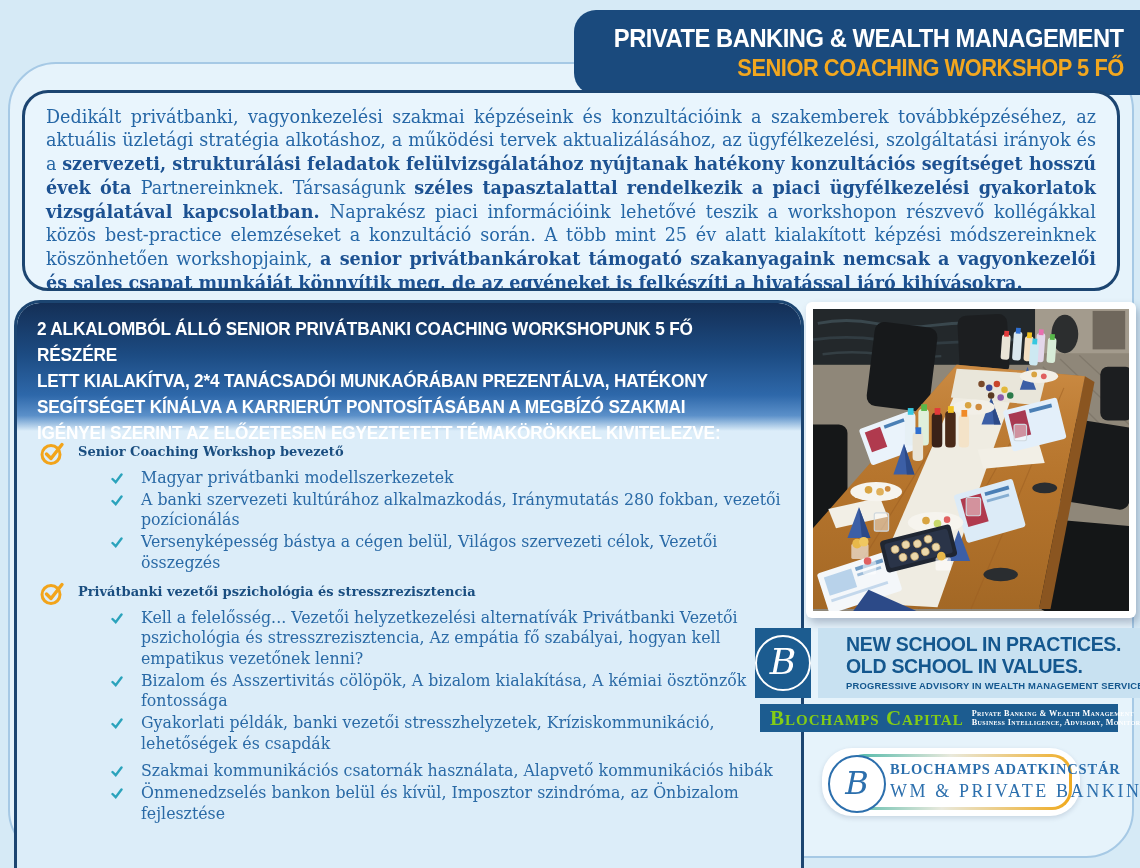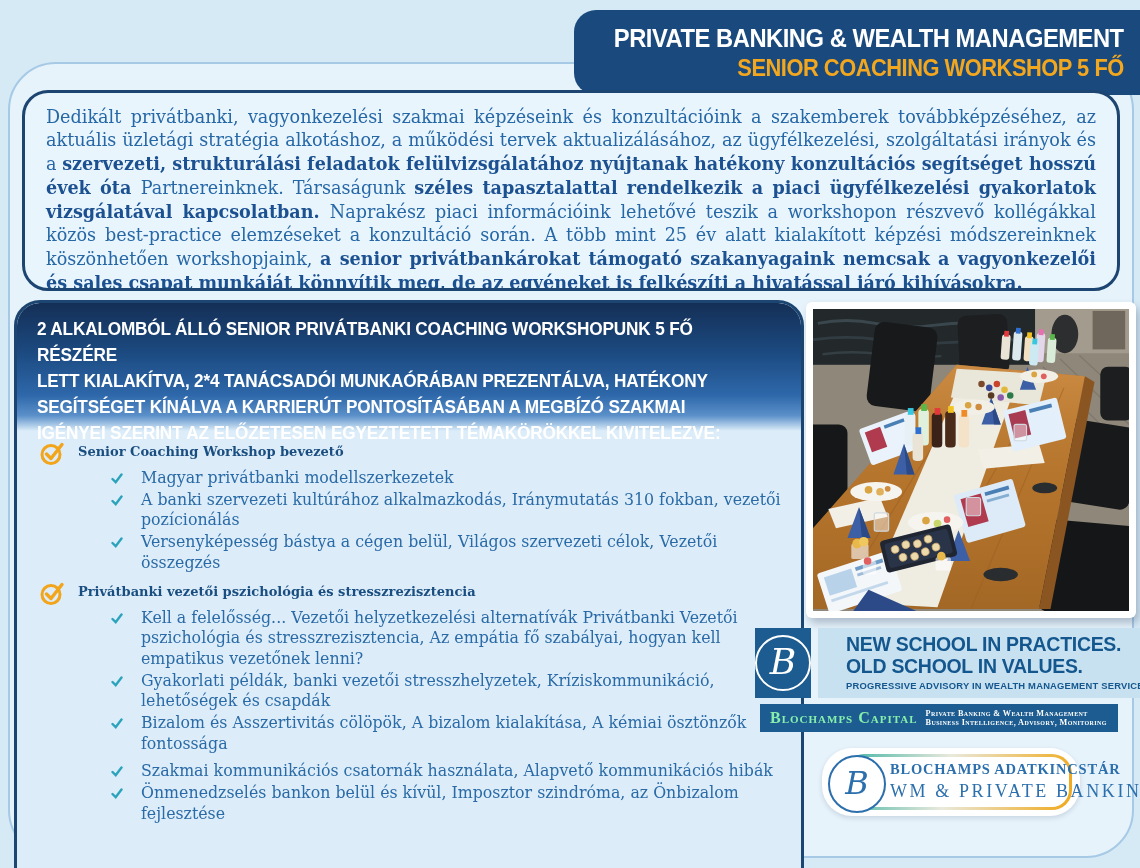--- a/index.html
+++ b/index.html
@@ -55,22 +55,22 @@
   .brand-square .ring{width:52px;height:52px;border:2.5px solid #ffffff;border-radius:50%;
     display:flex;align-items:center;justify-content:center;}
   .brand-square .ring span{color:#ffffff;font-family:"DejaVu Serif",serif;font-style:italic;font-size:36px;line-height:1;margin-top:-3px;}
   .claim{flex:1;background:#c8e1f1;height:70px;box-sizing:border-box;padding:5px 0 0 28px;}
   .claim .c1{color:#14578e;font-family:"Liberation Sans",sans-serif;font-weight:bold;font-size:20.5px;
     line-height:22px;letter-spacing:-.3px;transform:scaleX(.95);transform-origin:left;white-space:nowrap;}
   .claim .c3{color:#14578e;font-family:"Liberation Sans",sans-serif;font-weight:bold;font-size:9.6px;
     letter-spacing:.2px;margin-top:3px;transform:scaleX(.98);transform-origin:left;white-space:nowrap;}
   .brand-bar{margin:6px 0 0 5px;width:358px;height:28px;background:#1c5c90;display:flex;align-items:center;
     padding:0 8px 0 10px;box-sizing:border-box;gap:8px;}
-  .brand-bar .bname{color:#86efac;font-family:"Liberation Serif",serif;font-weight:bold;font-variant:small-caps;
-    font-size:16px;letter-spacing:1px;white-space:nowrap;line-height:1;}
+  .brand-bar .bname{color:#84cc16;font-family:"Liberation Serif",serif;font-weight:bold;font-variant:small-caps;
+    font-size:21px;letter-spacing:1px;white-space:nowrap;line-height:1;}
   .brand-bar .btiny{color:#ffffff;font-family:"Liberation Serif",serif;font-weight:bold;font-variant:small-caps;
     font-size:8.2px;letter-spacing:.4px;line-height:9px;white-space:nowrap;}
 
   
   .badge{position:absolute;left:822px;top:748px;width:258px;height:68px;background:#ffffff;border-radius:30px;
     box-shadow:0 2px 5px rgba(20,40,80,.15);}
   .badge .grad{position:absolute;left:22px;top:6px;right:8px;bottom:6px;border-radius:20px;
     background:linear-gradient(100deg,#3fb3a3 0%,#e9e9dc 45%,#f0a818 100%);}
   .badge .grad .inner{position:absolute;inset:3px;background:#ffffff;border-radius:17px;}
   .badge .bcircle{position:absolute;left:6px;top:7px;width:54px;height:54px;background:#ffffff;border:2px solid #2c6fad;
@@ -117,21 +117,21 @@
           <li>
               <svg width="12" height="11" viewBox="0 0 12 11">
                 <path d="M1.5 6 l3.2 3.2 L10.5 1.5" stroke="#2BA3BC" stroke-width="2.4" fill="none" stroke-linecap="round"></path>
               </svg>
               <span>Magyar privátbanki modellszerkezetek</span>
             </li>
           <li>
               <svg width="12" height="11" viewBox="0 0 12 11">
                 <path d="M1.5 6 l3.2 3.2 L10.5 1.5" stroke="#2BA3BC" stroke-width="2.4" fill="none" stroke-linecap="round"></path>
               </svg>
-              <span>A banki szervezeti kultúrához alkalmazkodás, Iránymutatás 310 fokban, vezetői pozícionálás</span>
+              <span>A banki szervezeti kultúrához alkalmazkodás, Iránymutatás 280 fokban, vezetői pozícionálás</span>
             </li>
           <li>
               <svg width="12" height="11" viewBox="0 0 12 11">
                 <path d="M1.5 6 l3.2 3.2 L10.5 1.5" stroke="#2BA3BC" stroke-width="2.4" fill="none" stroke-linecap="round"></path>
               </svg>
               <span>Versenyképesség bástya a cégen belül, Világos szervezeti célok, Vezetői összegzés</span>
             </li>
         </ul>
       </div>
 
@@ -147,27 +147,27 @@
           <li>
               <svg width="12" height="11" viewBox="0 0 12 11">
                 <path d="M1.5 6 l3.2 3.2 L10.5 1.5" stroke="#2BA3BC" stroke-width="2.4" fill="none" stroke-linecap="round"></path>
               </svg>
               <span>Kell a felelősség... Vezetői helyzetkezelési alternatívák Privátbanki Vezetői pszichológia és stresszrezisztencia, Az empátia fő szabályai, hogyan kell empatikus vezetőnek lenni?</span>
             </li>
           <li>
               <svg width="12" height="11" viewBox="0 0 12 11">
                 <path d="M1.5 6 l3.2 3.2 L10.5 1.5" stroke="#2BA3BC" stroke-width="2.4" fill="none" stroke-linecap="round"></path>
               </svg>
+              <span>Bizalom és Asszertivitás cölöpök, A bizalom kialakítása, A kémiai ösztönzők fontossága</span>
+            </li>
+          <li>
+              <svg width="12" height="11" viewBox="0 0 12 11">
+                <path d="M1.5 6 l3.2 3.2 L10.5 1.5" stroke="#2BA3BC" stroke-width="2.4" fill="none" stroke-linecap="round"></path>
+              </svg>
               <span>Gyakorlati példák, banki vezetői stresszhelyzetek, Kríziskommunikáció, lehetőségek és csapdák</span>
-            </li>
-          <li>
-              <svg width="12" height="11" viewBox="0 0 12 11">
-                <path d="M1.5 6 l3.2 3.2 L10.5 1.5" stroke="#2BA3BC" stroke-width="2.4" fill="none" stroke-linecap="round"></path>
-              </svg>
-              <span>Bizalom és Asszertivitás cölöpök, A bizalom kialakítása, A kémiai ösztönzők fontossága</span>
             </li>
         </ul>
       </div>
 
       <div class="section">
         <ul class="items">
           <li>
               <svg width="12" height="11" viewBox="0 0 12 11">
                 <path d="M1.5 6 l3.2 3.2 L10.5 1.5" stroke="#2BA3BC" stroke-width="2.4" fill="none" stroke-linecap="round"></path>
               </svg>

